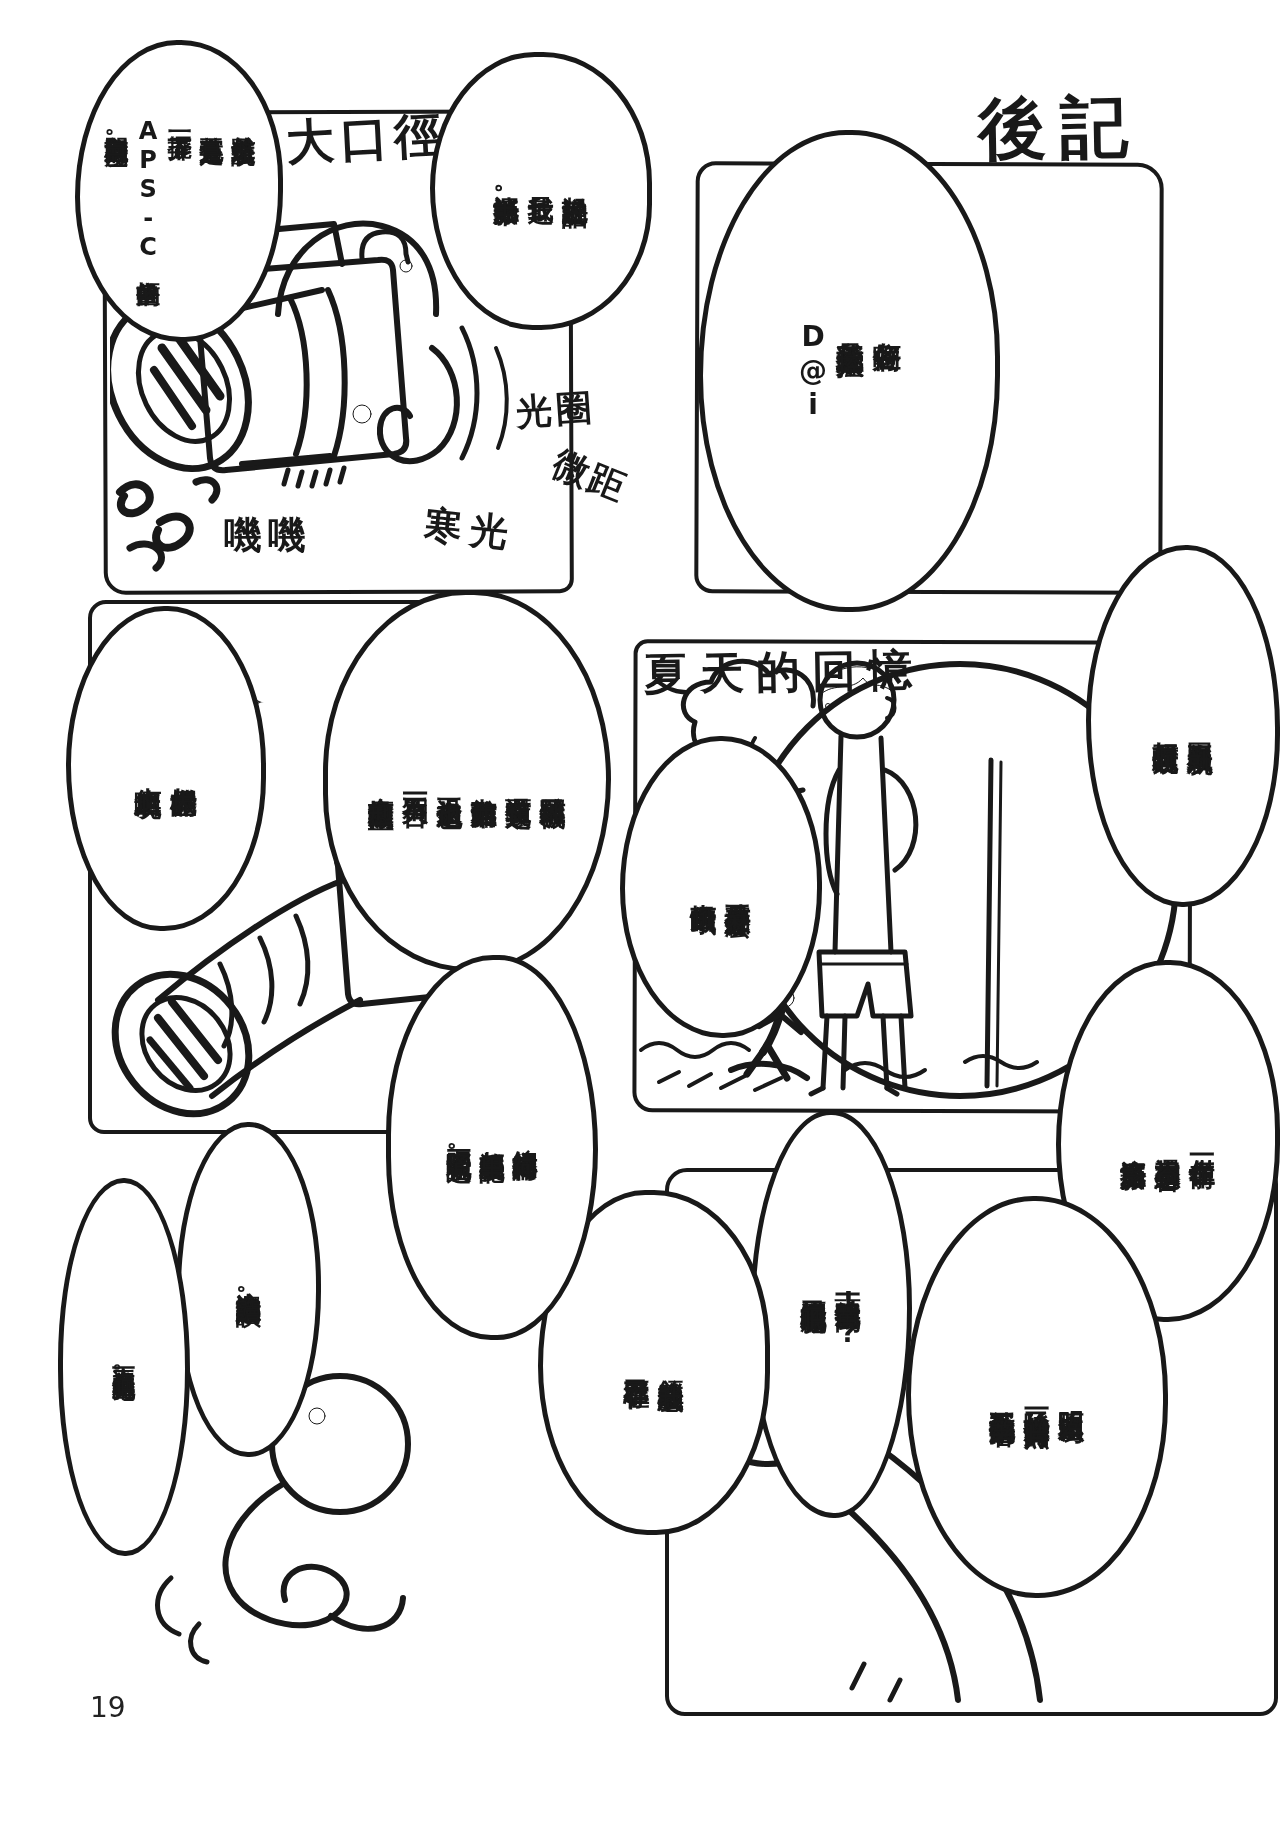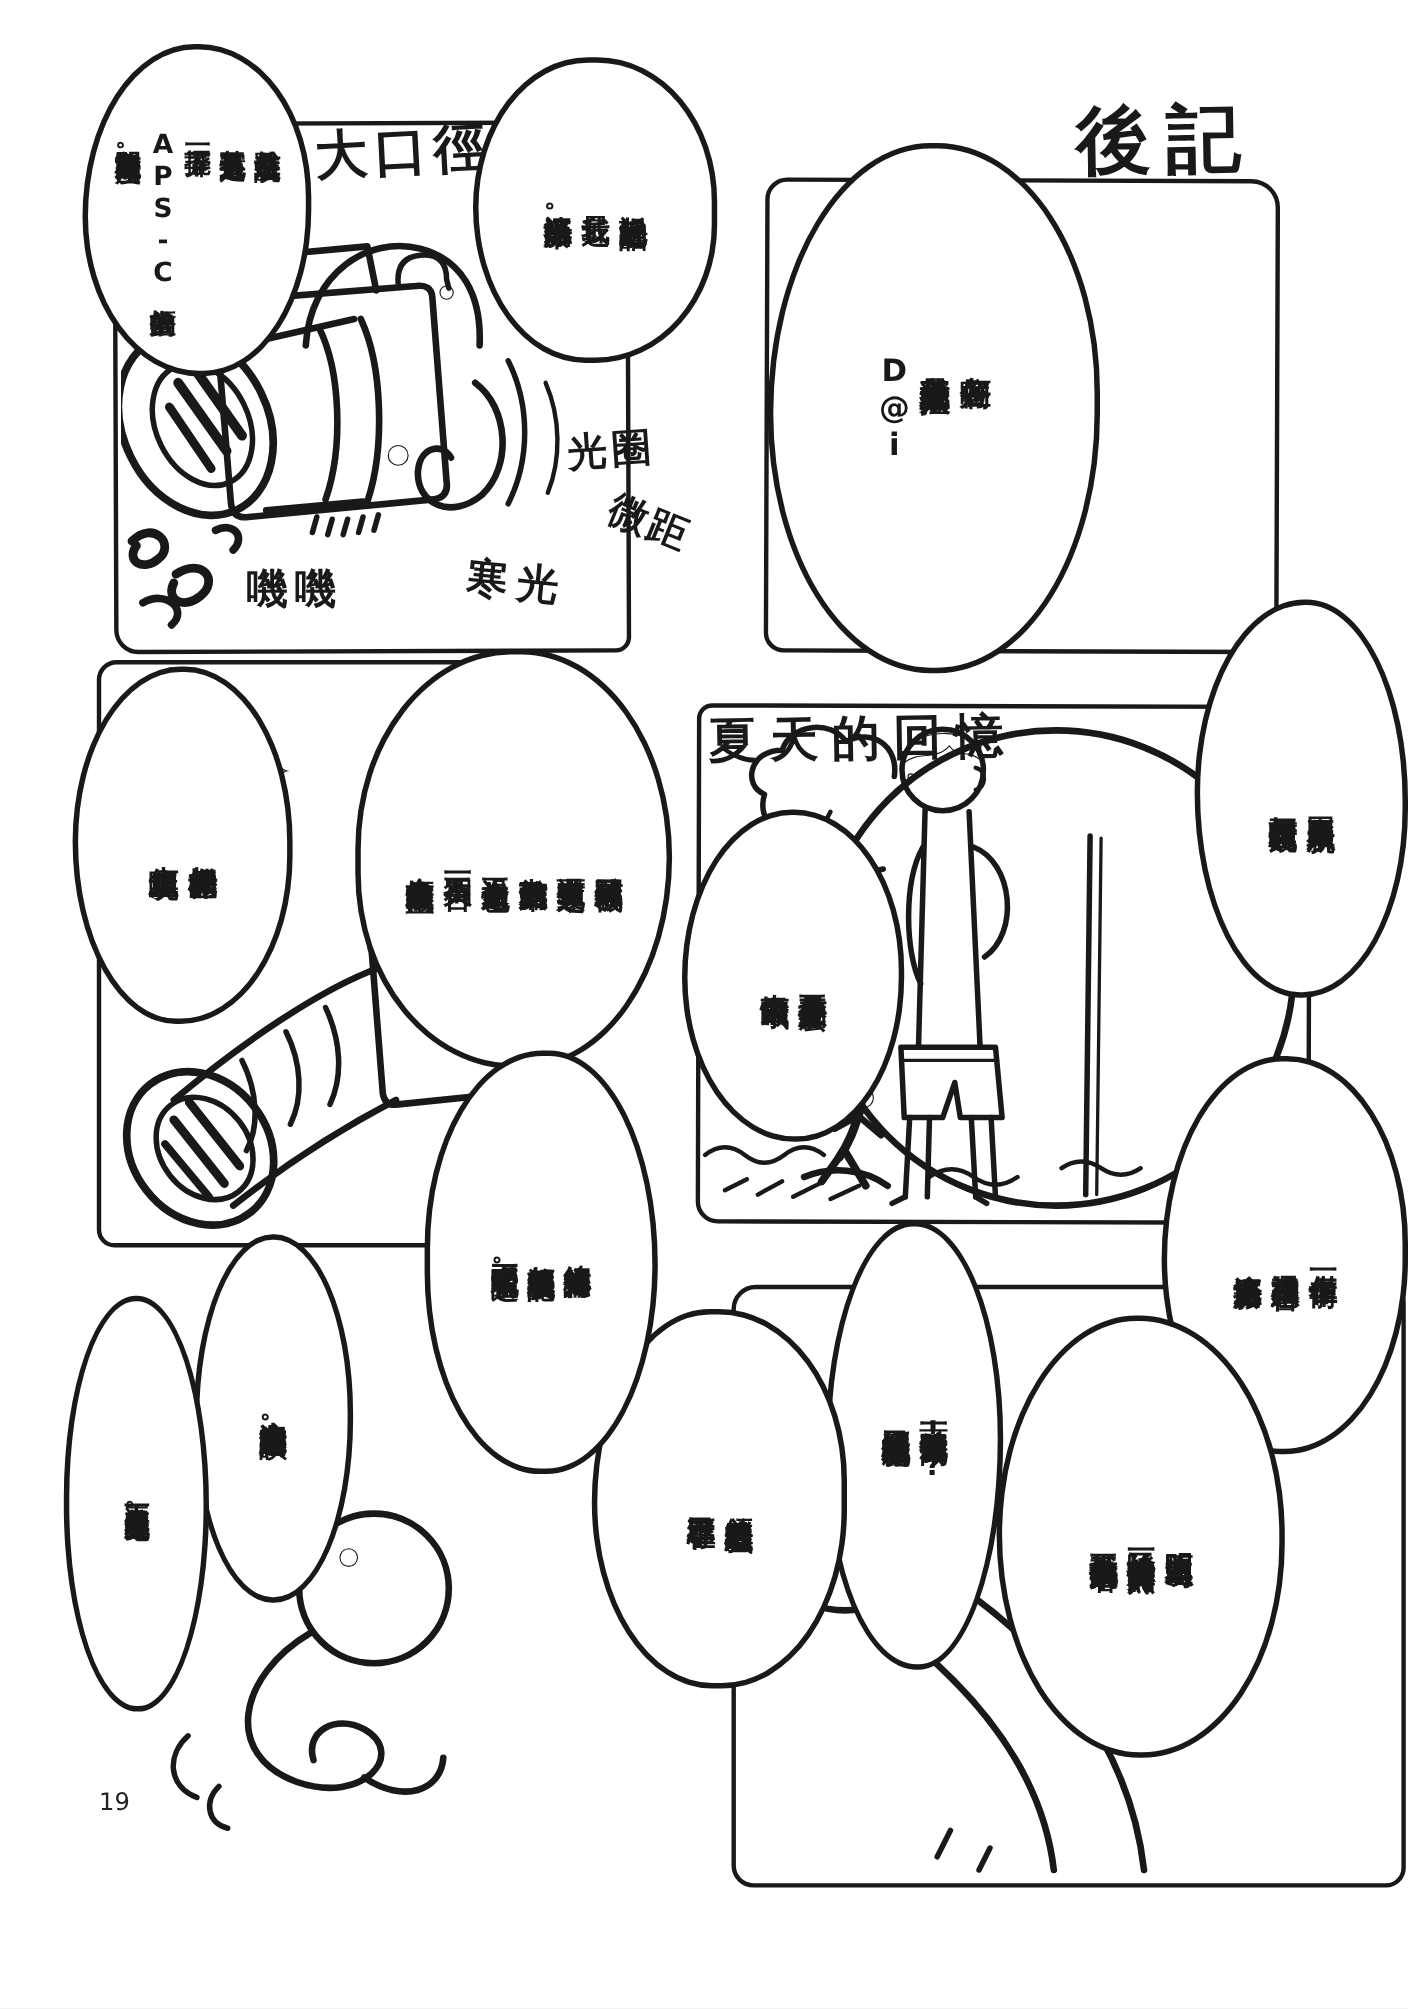--- a/index.html
+++ b/index.html
@@ -259,15 +259,15 @@
 都想説的事在後記里
 嘮嘮叨叨地説了一遍。</div>
   </div>
   <div class="bubble" style="left:176px; top:1122px; width:135px; height:325px; border-radius:50% 50% 50% 50% / 51% 49% 50% 50%;">
     <div class="vtext" style="font-size:25px;">這次非常感謝您的閱讀。</div>
   </div>
   <div class="bubble" style="left:58px; top:1178px; width:122px; height:368px; border-radius:50% 50% 49% 51% / 49% 51% 50% 50%;">
     <div class="vtext" style="font-size:23px;">下次再在某處的展會上再見吧。</div>
   </div>
 
-  <div class="pagenum" style="left:90px; top:1626px; font-size:22px;">19</div>
+  <div class="pagenum" style="left:90px; top:1691px; font-size:28px;">19</div>
 
 </div>
 
 </body></html>

